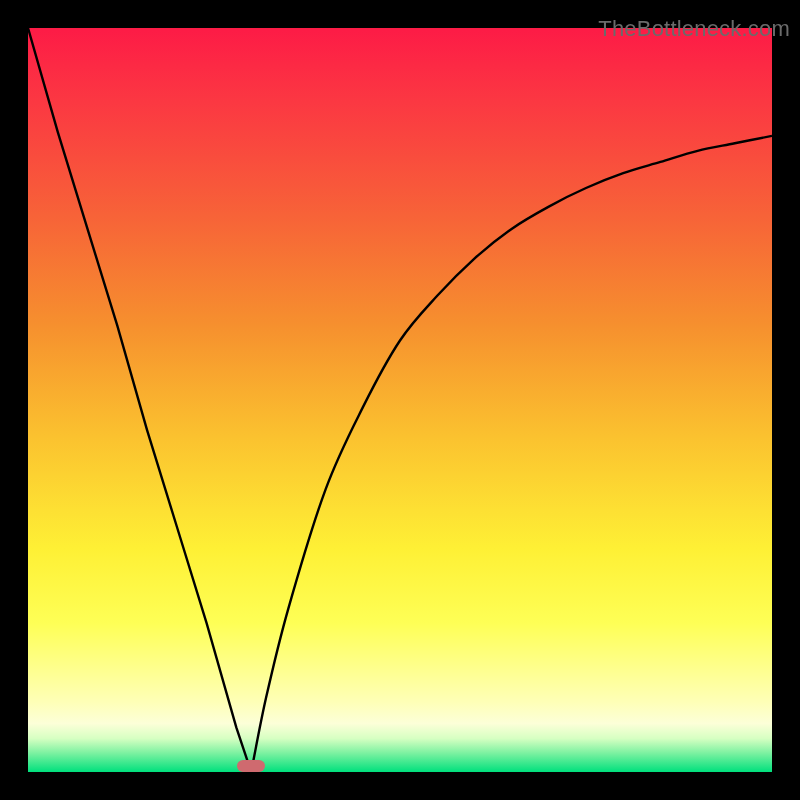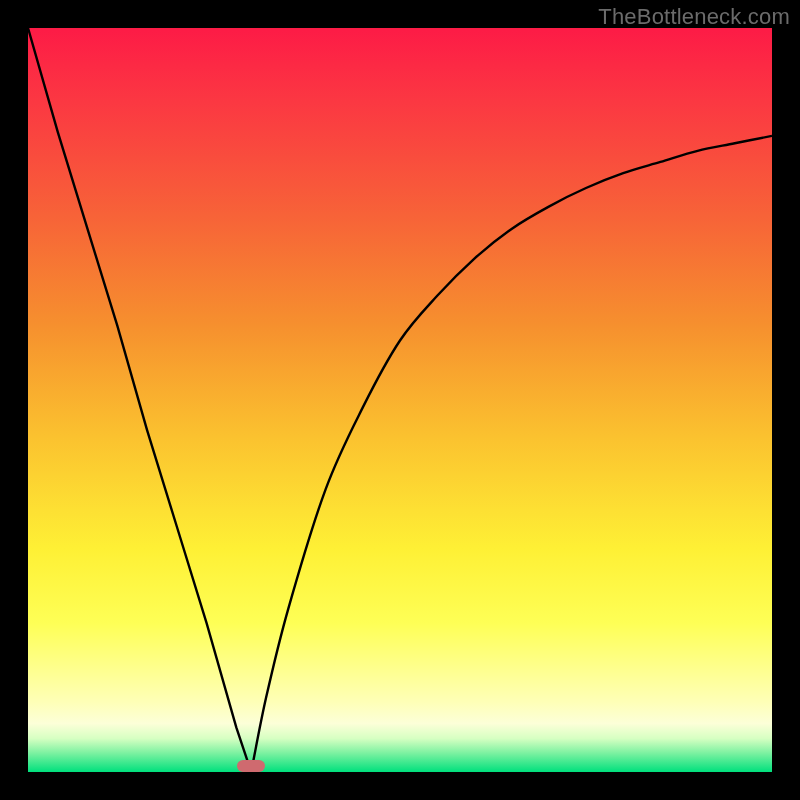--- a/index.html
+++ b/index.html
@@ -23,21 +23,21 @@
     width: 744px;
     height: 744px;
     overflow: hidden;
   }
   .gradient {
     position: absolute;
     inset: 0;
   }
   .watermark {
     position: absolute;
-    top: 4px;
+    top: 16px;
     right: 10px;
     color: #6b6b6b;
     font-size: 22px;
     font-weight: 500;
     letter-spacing: 0.2px;
   }
   svg.curve {
     position: absolute;
     inset: 0;
   }

